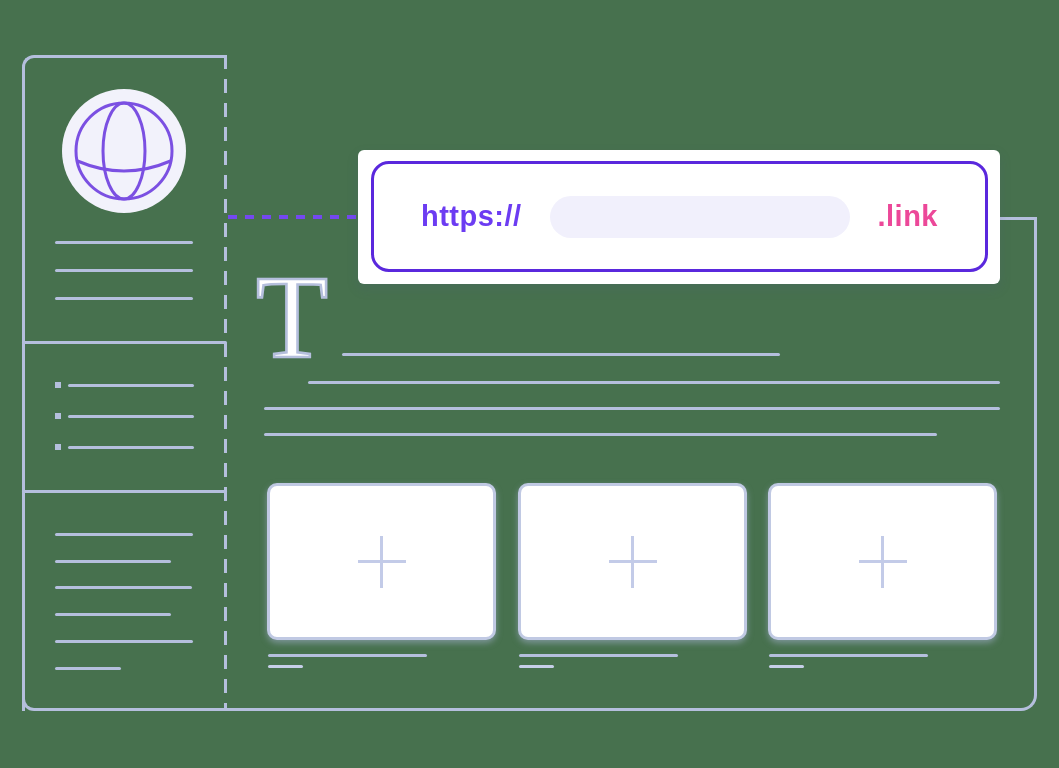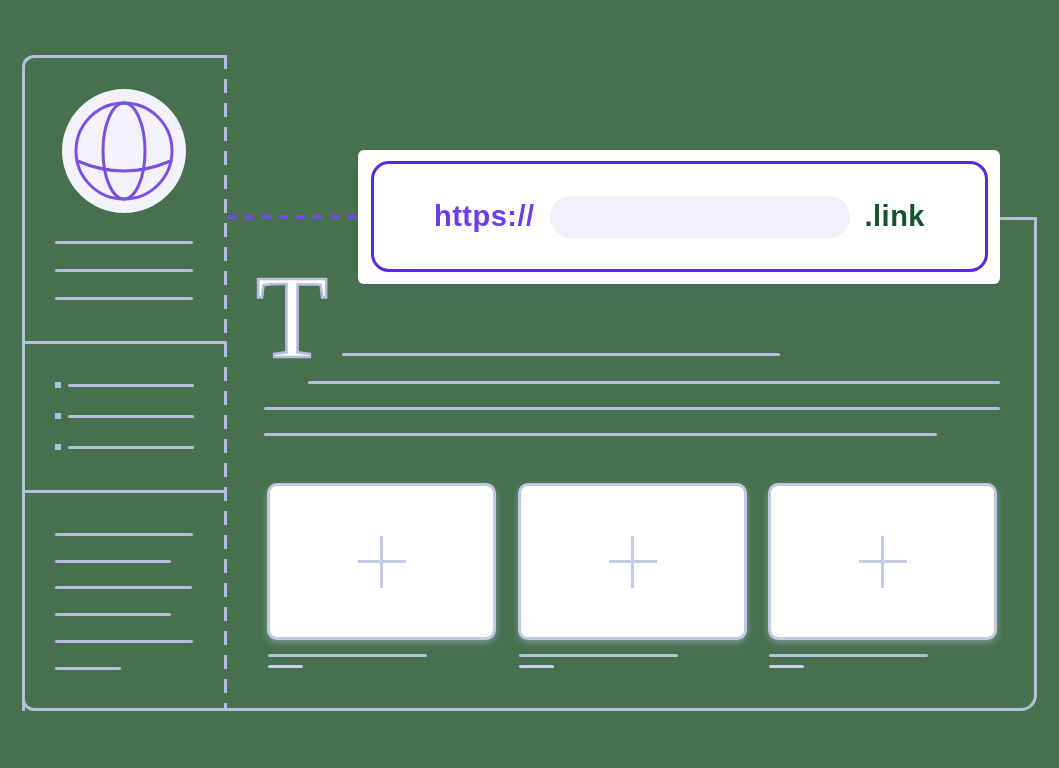--- a/index.html
+++ b/index.html
@@ -20,24 +20,24 @@
   .ph.light{background:#C6CEE8;}
   .bullet{position:absolute;width:6px;height:6px;background:#B5BFDD;}
   
   .globe-badge{position:absolute;left:62px;top:89px;width:124px;height:124px;border-radius:50%;
     background:#F2F2FB;display:flex;align-items:center;justify-content:center;}
   
   .url-box{position:absolute;left:358px;top:150px;width:642px;height:134px;background:#FFFFFF;
     border-radius:6px;box-shadow:0 5px 12px rgba(70,90,130,0.18);}
   .url-inner{position:absolute;left:13px;right:12px;top:11px;bottom:12px;
     border:3px solid #5A28DD;border-radius:18px;display:flex;align-items:center;
-    justify-content:space-between;padding:0 60px;box-sizing:border-box;}
+    justify-content:space-between;padding:0 47px;box-sizing:border-box;}
   .protocol{font-size:29px;font-weight:600;color:#6C3CF2;letter-spacing:0.5px;}
   .domain-input{width:300px;height:42px;border-radius:21px;background:#F1F0FC;border:none;}
-  .tld{font-size:29px;font-weight:700;color:#14532d;letter-spacing:0.5px;}
+  .tld{font-size:29px;font-weight:700;color:#ec4899;letter-spacing:0.5px;}
   
   .drop-cap-svg{position:absolute;left:254px;top:274px;}
   
   .card{position:absolute;top:483px;width:229px;height:157px;background:#FFFFFF;
     box-sizing:border-box;border:3px solid #C0C9E3;border-radius:10px;
     box-shadow:0 3px 6px rgba(168,178,212,0.55);}
   .card.c1{left:267px;} .card.c2{left:518px;} .card.c3{left:768px;}
   .plus{position:absolute;left:50%;top:50%;width:48px;height:52px;
     transform:translate(-50%,-50%);}
   .plus::before{content:"";position:absolute;left:0;top:50%;width:48px;height:3px;

